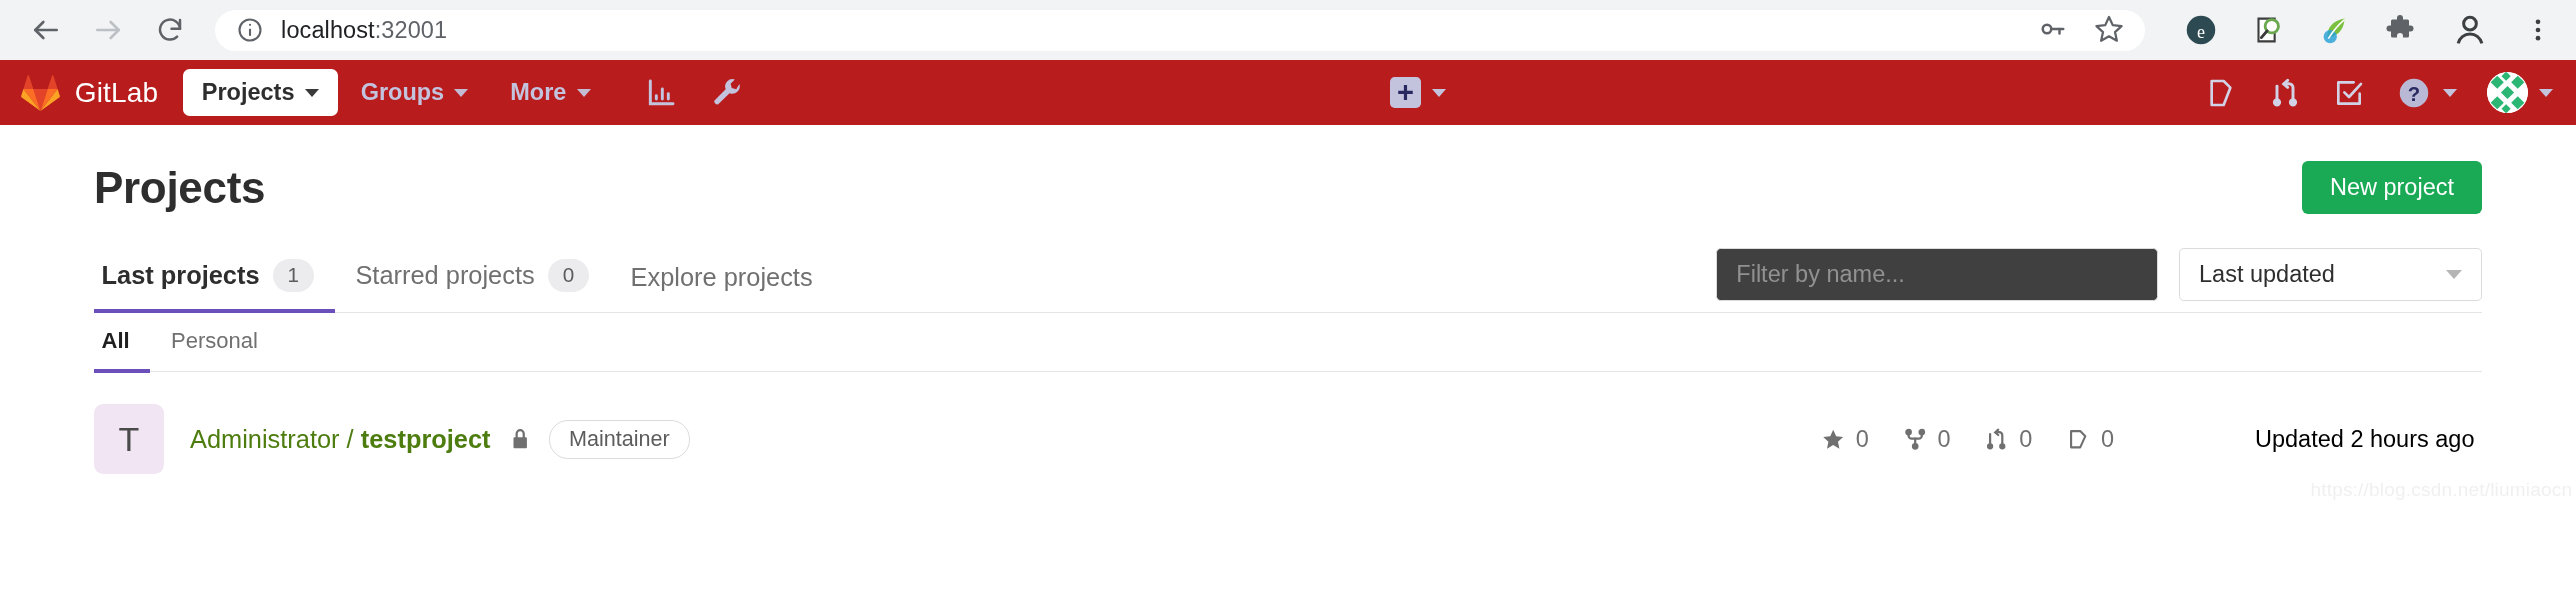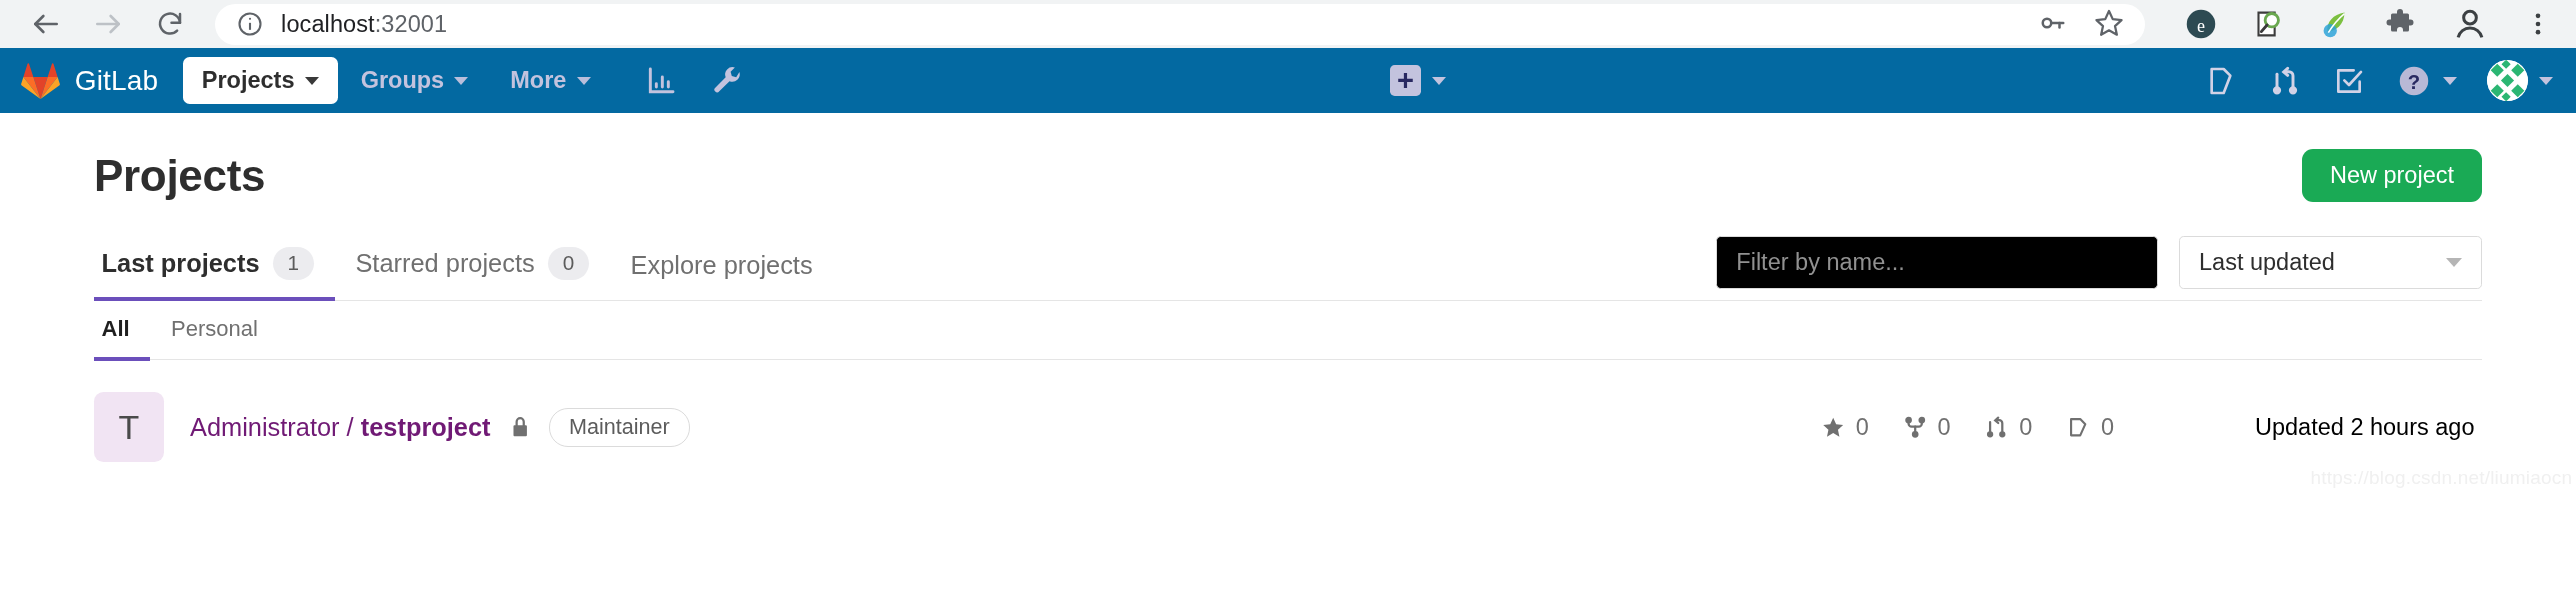--- a/index.html
+++ b/index.html
@@ -5,21 +5,21 @@
   * { box-sizing: border-box; margin: 0; padding: 0; }
   html, body {
     width: 2576px; height: 615px;
     background: #ffffff;
     font-family: "Liberation Sans", sans-serif;
     overflow: hidden;
   }
 
   
   .browser-bar {
-    height: 48px;
+    height: 60px;
     background: #f1f3f4;
     display: flex;
     align-items: center;
     padding: 0 17px;
     gap: 3.8px;
   }
   .nav-btn {
     width: 58px; height: 58px;
     display: flex; align-items: center; justify-content: center;
     border-radius: 50%;
@@ -49,21 +49,21 @@
   }
   .url-text .dim { color: #5f6368; }
   .url-actions { margin-left: auto; display: flex; align-items: center; gap: 26px; flex: 0 0 auto; }
 
   .ext-icons { display: flex; align-items: center; gap: 24.4px; padding-left: 24.4px; flex: 0 0 auto; }
   .ext-icon { width: 43px; height: 43px; display: flex; align-items: center; justify-content: center; }
 
   
   .gl-navbar {
     height: 65px;
-    background: #0369a1;
+    background: #b91c1c;
     display: flex;
     align-items: center;
     padding: 0 22.6px 0 20.7px;
     position: relative;
   }
   .gl-brand { display: flex; align-items: center; gap: 15px; flex: 0 0 auto; }
   .gl-logo { width: 39px; height: 39px; display:block; }
   .gl-brand-name {
     color: #ffffff;
     font-size: 28px;
@@ -120,21 +120,21 @@
     display: flex; align-items: center;
     padding-top: 36px;
   }
   .page-title { font-size: 44px; font-weight: 700; color: #2e2e2e; letter-spacing: -0.3px; }
   .new-project-btn {
     margin-left: auto;
     background: #1aaa55;
     color: #ffffff;
     font-size: 23.5px;
     padding: 13px 28px;
-    border-radius: 11px;
+    border-radius: 6px;
     white-space: nowrap;
   }
 
   .tabs-row {
     display: flex; align-items: center;
     margin-top: 34px;
     border-bottom: 1.9px solid #e5e5e5;
     padding-bottom: 0;
   }
   .tabs { display: flex; align-items: flex-end; gap: 0; }
@@ -154,21 +154,21 @@
   }
   .count-badge {
     background: #ececef; color: #5c5c5c;
     border-radius: 17px; font-size: 20.7px; font-weight: 400;
     padding: 3.8px 15px; line-height: 1.25;
   }
   .tab-controls { margin-left: auto; display: flex; align-items: center; gap: 20.7px; padding-bottom: 11.3px; }
   .filter-input {
     width: 442px; height: 53px;
     border: 0.9px solid #dbdbdb; border-radius: 4.7px;
-    background: #000000;
+    background: #404040;
     display: flex; align-items: center;
     padding: 0 19px;
     font-size: 23.5px; color: #919191;
   }
   .sort-select {
     width: 303px; height: 53px;
     border: 0.9px solid #dbdbdb; border-radius: 4.7px;
     background: #fff;
     display: flex; align-items: center;
     padding: 0 19px;
@@ -204,21 +204,21 @@
     gap: 26px;
   }
   .proj-avatar {
     width: 70px; height: 70px; border-radius: 9.4px;
     background: #f1e4f3;
     display: flex; align-items: center; justify-content: center;
     color: #4a4a4a; font-size: 34px; font-weight: 400;
     flex: 0 0 auto;
   }
   .proj-main { display: flex; align-items: center; gap: 17px; min-width: 0; }
-  .proj-name { font-size: 25.4px; color: #701a75; white-space: nowrap; text-align: center; }
+  .proj-name { font-size: 25.4px; color: #4d7c0f; white-space: nowrap; text-align: center; }
   .proj-name b { font-weight: 700; }
   .lock-icon { display: flex; align-items: center; }
   .role-badge {
     border: 0.9px solid #dbdbdb; border-radius: 19px;
     padding: 5.6px 19px; font-size: 21.6px; color: #5c5c5c;
     white-space: nowrap;
   }
 
   .proj-stats { margin-left: auto; display: flex; align-items: center; gap: 34px; }
   .stat { display: flex; align-items: center; gap: 10.3px; color: #707070; font-size: 23.5px; }

